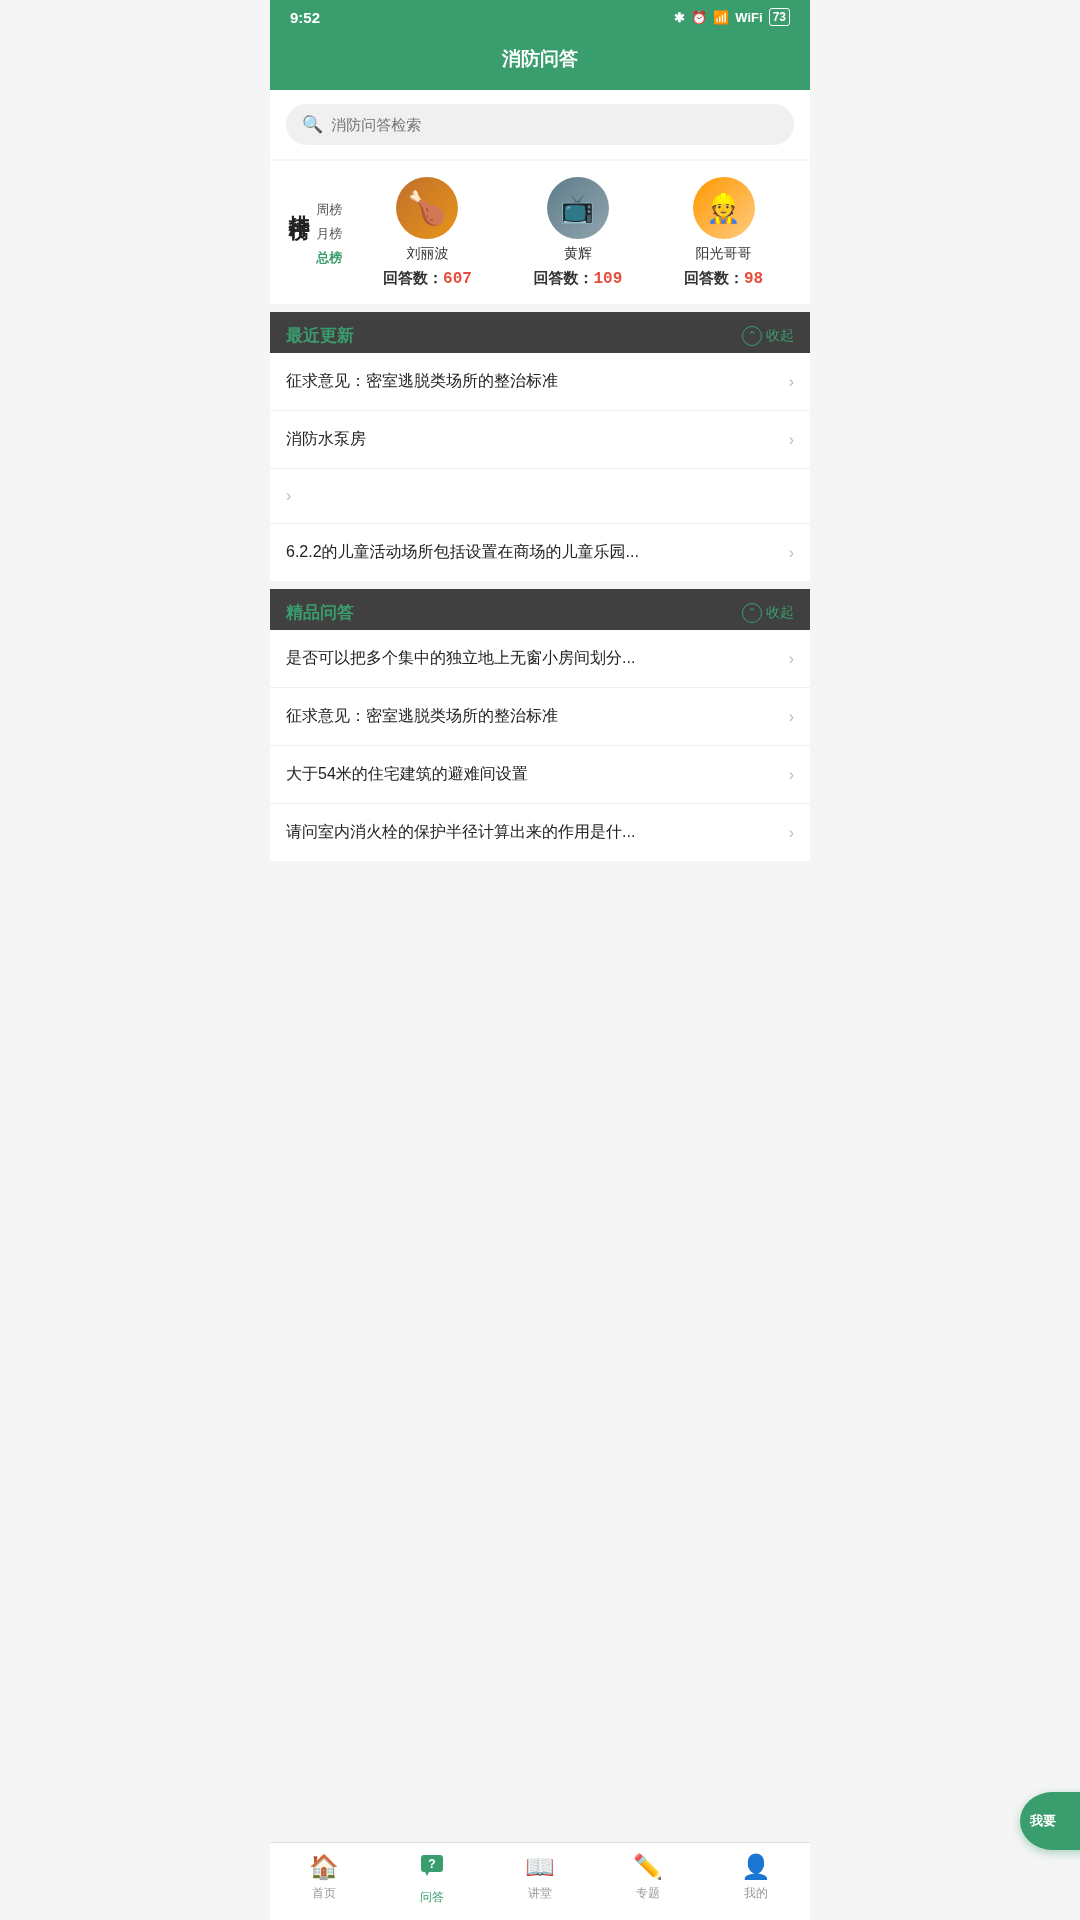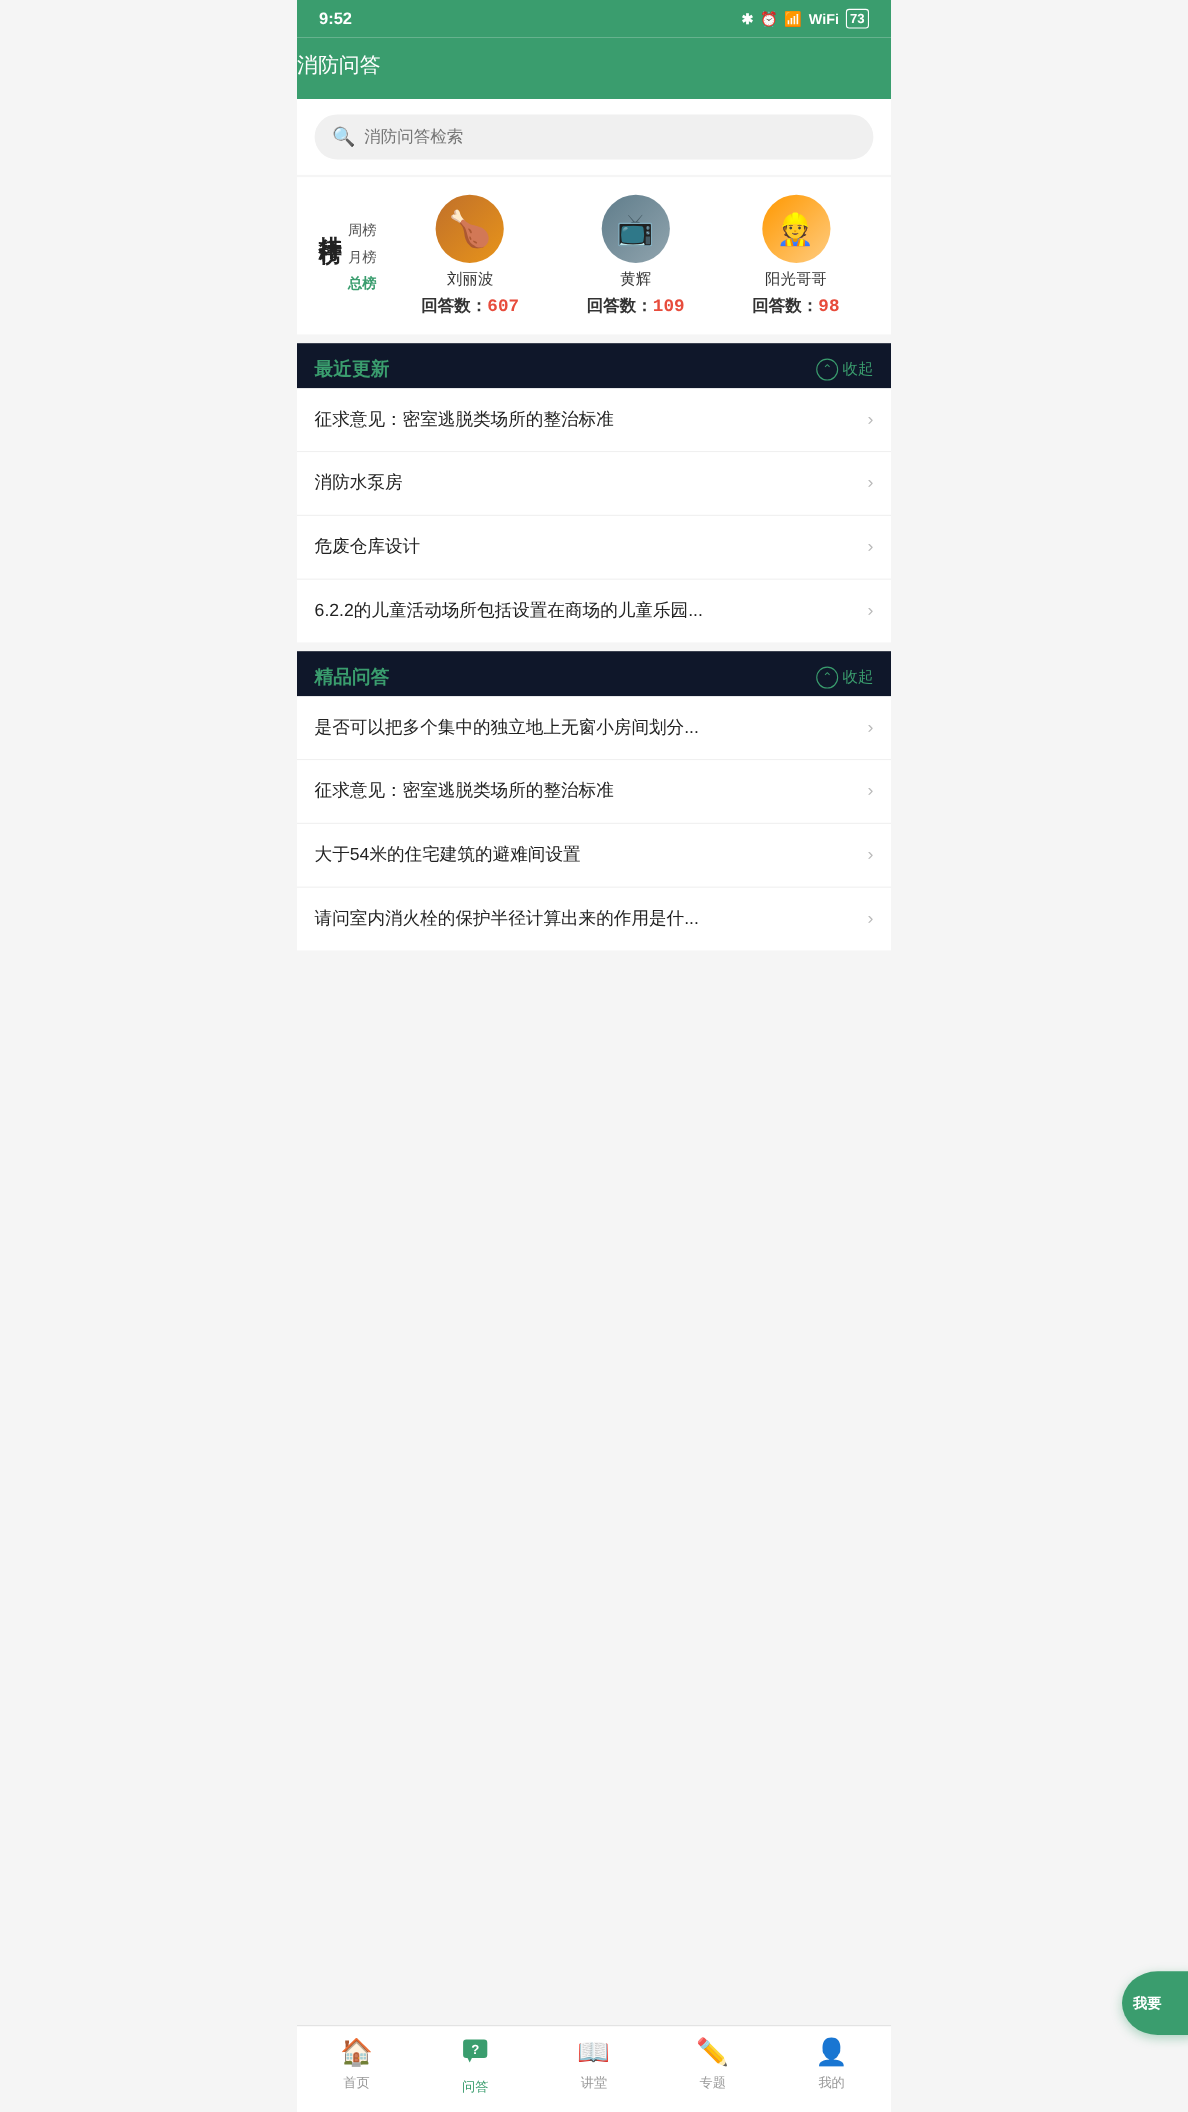--- a/index.html
+++ b/index.html
@@ -34,24 +34,25 @@
       border: 1.5px solid white;
       border-radius: 3px;
       padding: 1px 3px;
       font-size: 12px;
       position: relative;
     }
 
     
     .header {
       background: #3a9d6e;
+      text-align: center;
       padding: 12px 0 18px;
       color: white;
       font-size: 19px;
-      font-weight: 400;
+      font-weight: 700;
     }
 
     
     .search-container {
       background: white;
       padding: 14px 16px;
     }
     .search-bar {
       display: flex;
       align-items: center;
@@ -128,21 +129,21 @@
     }
     .user-count span {
       color: #e74c3c;
       font-weight: bold;
       font-size: 15px;
       font-family: Liberation Mono, monospace;
     }
 
     
     .section-header {
-      background: #0f172a;
+      background: #404040;
       margin-top: 8px;
       display: flex;
       justify-content: space-between;
       align-items: center;
       padding: 12px 16px 6px;
     }
     .section-title {
       color: #3a9d6e;
       font-size: 17px;
       font-weight: bold;
@@ -364,21 +365,20 @@
   <div class="list-container">
     <div class="list-item">
       <span class="list-item-text">征求意见：密室逃脱类场所的整治标准</span>
       <span class="chevron">›</span>
     </div>
     <div class="list-item">
       <span class="list-item-text">消防水泵房</span>
       <span class="chevron">›</span>
     </div>
     <div class="list-item">
-      <span class="list-item-text">危废仓库设计</span>
       <span class="chevron">›</span>
     </div>
     <div class="list-item">
       <span class="list-item-text">6.2.2的儿童活动场所包括设置在商场的儿童乐园...</span>
       <span class="chevron">›</span>
     </div>
   </div>
 
   <div class="section-header" style="margin-top:8px;">
     <span class="section-title">精品问答</span>

